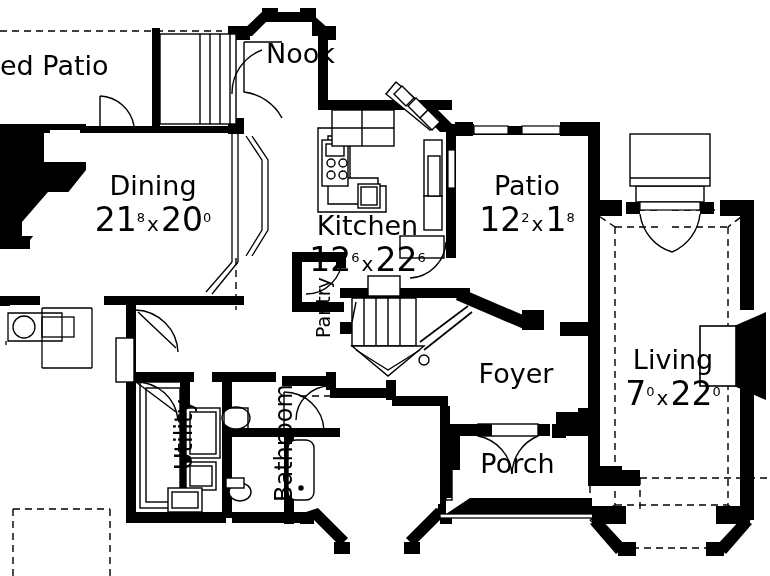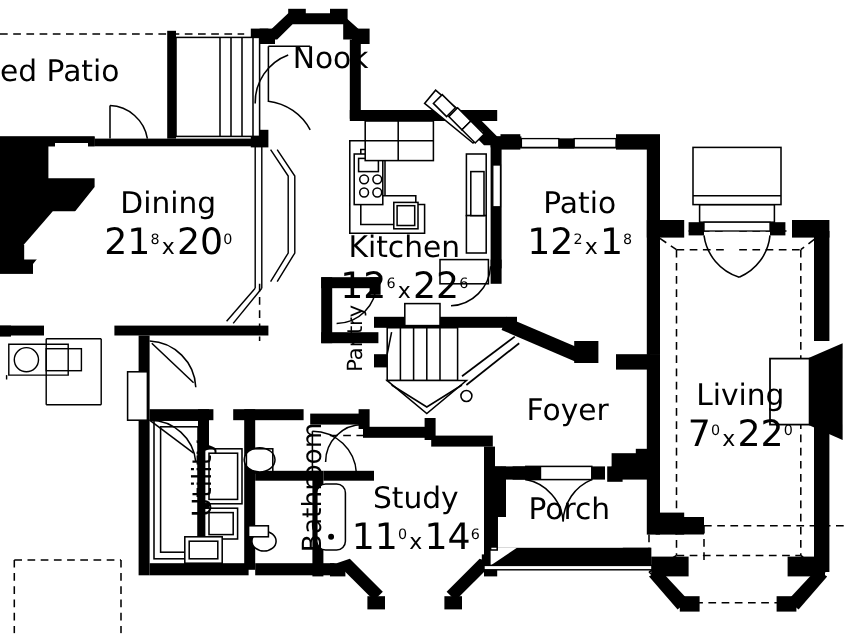--- a/index.html
+++ b/index.html
@@ -334,26 +334,20 @@
   </div>
 
   <div class="room-label" style="left:466px;top:360px;width:100px;">
     <div class="room-name">Foyer</div>
   </div>
 
   <div class="room-label" style="left:465px;top:450px;width:105px;">
     <div class="room-name">Porch</div>
   </div>
 
-  <div class="room-label" style="left:318px;top:440px;width:120px;">
-    <div class="room-name">Study</div>
-    <div class="room-dims">
-      <span class="ft">11</span><span class="inch">0</span><span class="x">x</span><span class="ft">14</span><span class="inch">6</span>
-    </div>
-  </div>
 
   <div class="vert-label vert-name" style="left:312px;top:338px;transform:rotate(-90deg);font-size:19px;">
     <span>Pantry</span>
   </div>
 
   <div class="vert-label vert-name" style="left:170px;top:470px;transform:rotate(-90deg);font-size:24px;">
     <span>Utility</span>
   </div>
 
   <div class="vert-label vert-name" style="left:270px;top:502px;transform:rotate(-90deg);font-size:24px;">

